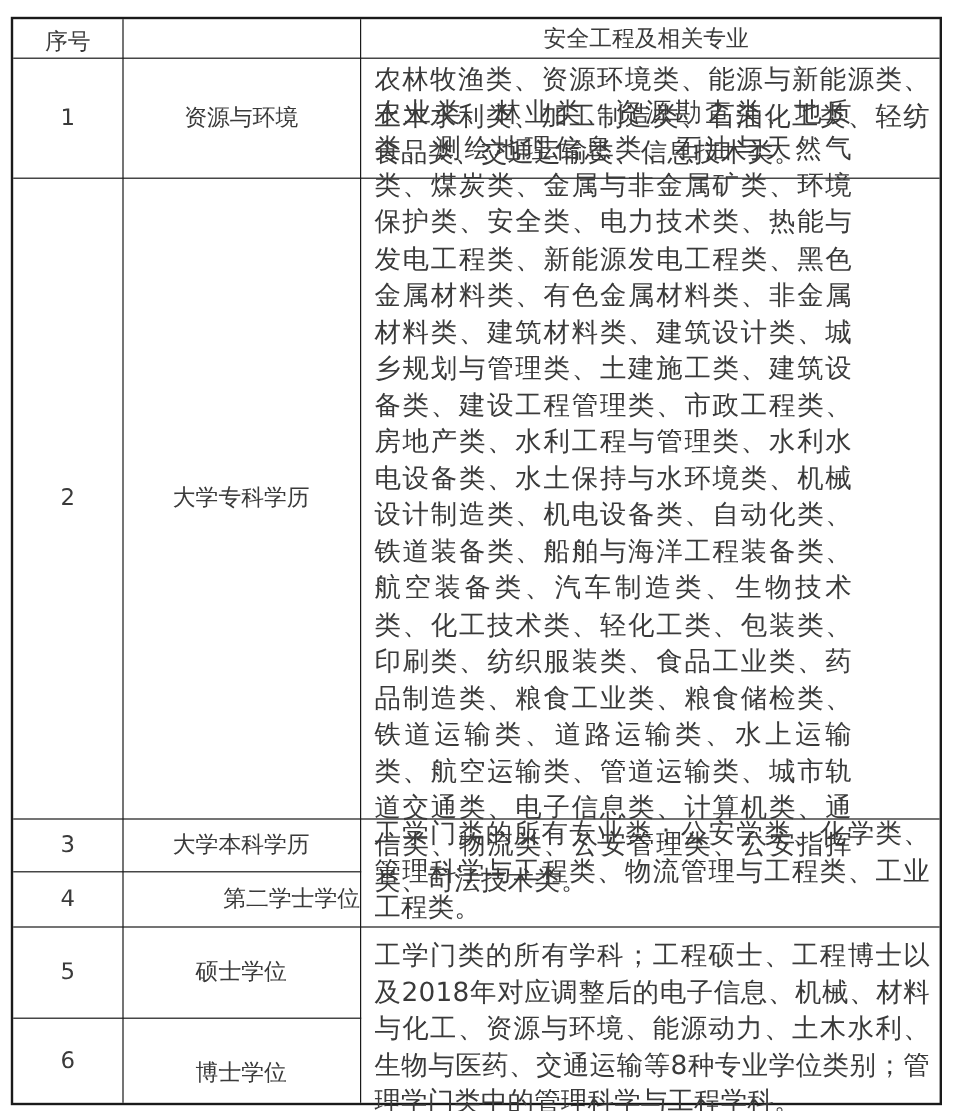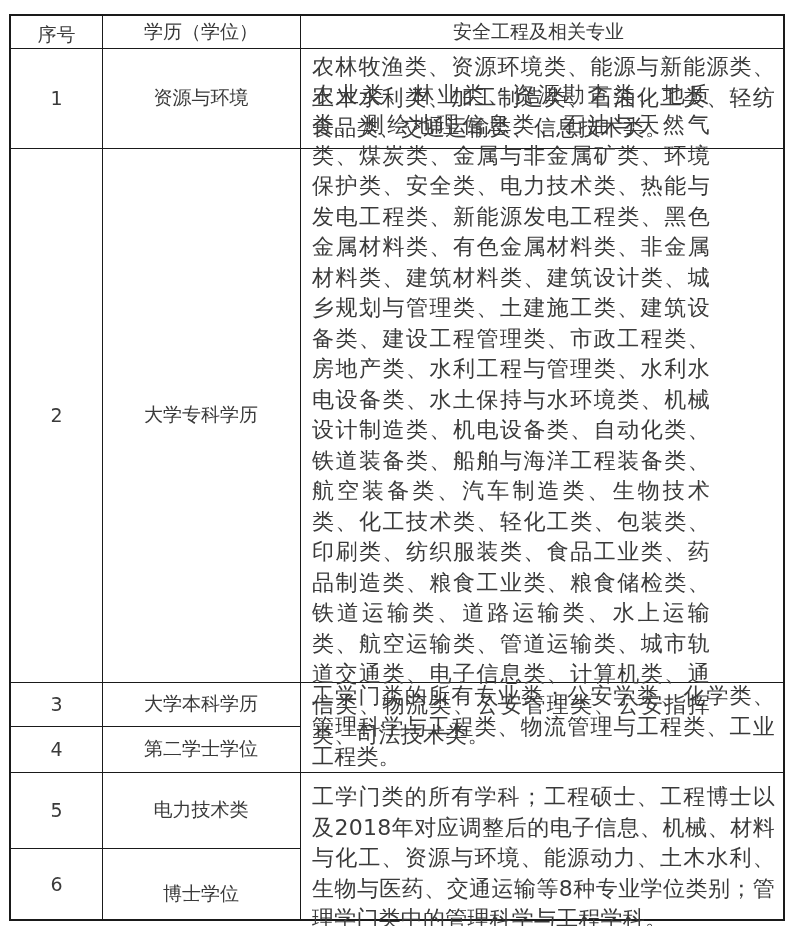--- a/index.html
+++ b/index.html
@@ -73,23 +73,20 @@
   <div class="hline" style="left:0; top:666px; width:772px;"></div>
 
   <div class="hline" style="left:0; top:710px; width:290px;"></div>
   <div class="hline" style="left:0; top:756px; width:772px;"></div>
 
   <div class="hline" style="left:0; top:832px; width:290px;"></div>
 
   <div class="cell" style="left:0; top:0; width:91px; height:32px;align-items:flex-end;">
     <span>序号</span>
   </div>
-  <div class="cell" style="left:91px; top:0; width:198px; height:32px;">
-    <span>学历（学位）</span>
-  </div>
   <div class="cell" style="left:286px; top:0; width:483px; height:32px;">
     <span>安全工程及相关专业</span>
   </div>
 
   <div class="cell" style="left:0; top:32px; width:91px; height:100px;">
     <span>1</span>
   </div>
   <div class="cell" style="left:91px; top:32px; width:198px; height:100px;">
     <span>资源与环境</span>
   </div>
@@ -110,33 +107,33 @@
   <div class="cell" style="left:0; top:666px; width:91px; height:44px;">
     <span>3</span>
   </div>
   <div class="cell" style="left:91px; top:666px; width:198px; height:44px;align-items:center;">
     <span>大学本科学历</span>
   </div>
 
   <div class="cell" style="left:0; top:710px; width:91px; height:46px;">
     <span>4</span>
   </div>
-  <div class="cell" style="left:91px; top:710px; width:198px; height:46px;">
+  <div class="cell" style="left:91px; top:710px; width:198px; height:46px;justify-content:flex-end;">
     <span>第二学士学位</span>
   </div>
 
   <div class="cell content" style="left:289px; top:666px; width:483px; height:90px;justify-content:center;">
     <span>工学门类的所有专业类；公安学类、化学类、管理科学与工程类、物流管理与工程类、工业工程类。</span>
   </div>
 
   <div class="cell" style="left:0; top:756px; width:91px; height:76px;">
     <span>5</span>
   </div>
   <div class="cell" style="left:91px; top:756px; width:198px; height:76px;">
-    <span>电力技术类</span>
+    <span>硕士学位</span>
   </div>
 
   <div class="cell" style="left:0; top:832px; width:91px; height:71px;">
     <span>6</span>
   </div>
   <div class="cell" style="left:91px; top:832px; width:198px; height:92px;">
     <span>博士学位</span>
   </div>
 
   <div class="cell content" style="left:289px; top:756px; width:483px; height:173px;">

